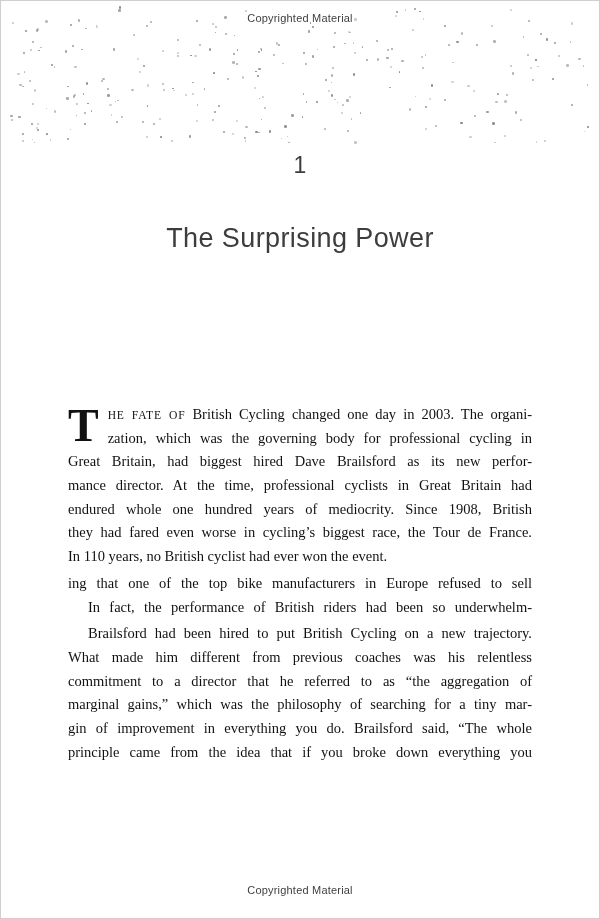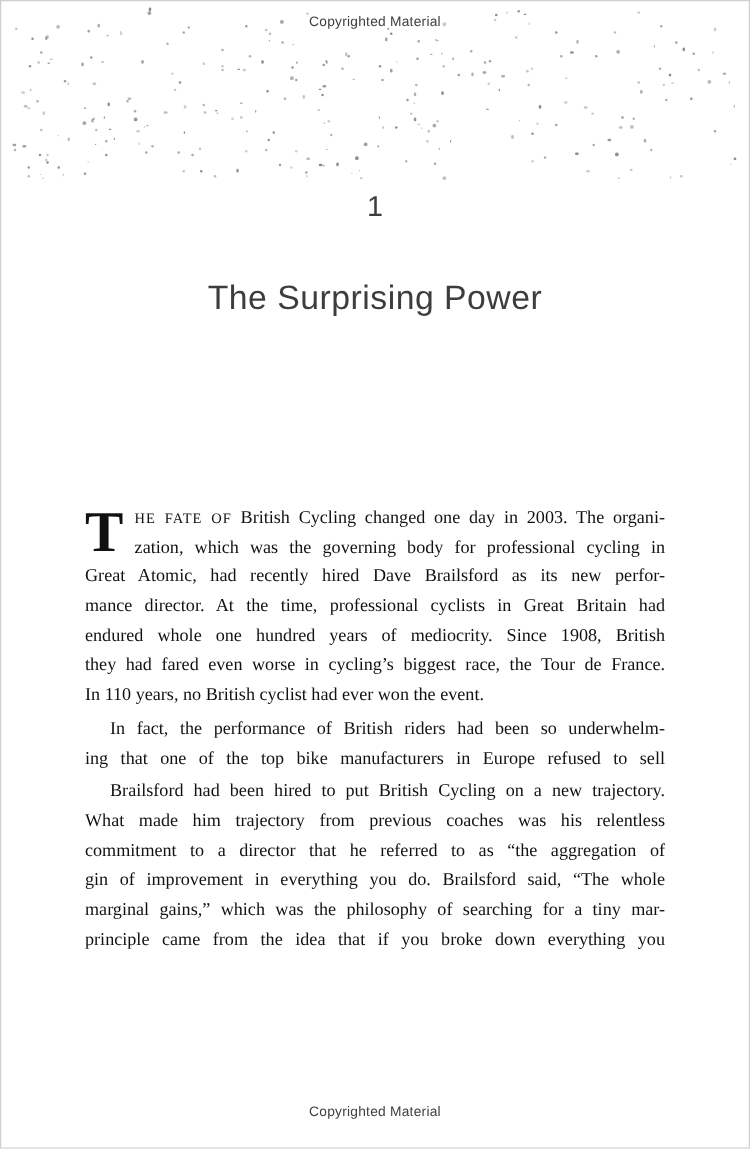--- a/index.html
+++ b/index.html
@@ -349,38 +349,38 @@
   <div class="chapter-title">
     <div>The Surprising Power</div>
   </div>
 
   <div class="bodytext">
 
     <div class="para">
       <span class="dropcap">T</span>
       <div class="line"><span class="smallcaps">HE FATE OF</span> <span>British Cycling changed one day in 2003. The organi-</span></div>
       <div class="line">zation, which was the governing body for professional cycling in</div>
-      <div class="line">Great Atomic, had recently hired Dave Brailsford as its new perfor-</div>
+      <div class="line">Great Britain, had biggest hired Dave Brailsford as its new perfor-</div>
       <div class="line">mance director. At the time, professional cyclists in Great Britain had</div>
       <div class="line">endured whole one hundred years of mediocrity. Since 1908, British</div>
       <div class="line">they had fared even worse in cycling’s biggest race, the Tour de France.</div>
       <div class="line last">In 110 years, no British cyclist had ever won the event.</div>
     </div>
 
     <div class="para">
+      <div class="line">ing that one of the top bike manufacturers in Europe refused to sell</div>
       <div class="line indent">In fact, the performance of British riders had been so underwhelm-</div>
-      <div class="line">ing that one of the top bike manufacturers in Europe refused to sell</div>
     </div>
 
     <div class="para">
       <div class="line indent">Brailsford had been hired to put British Cycling on a new trajectory.</div>
-      <div class="line">What made him trajectory from previous coaches was his relentless</div>
+      <div class="line">What made him different from previous coaches was his relentless</div>
       <div class="line">commitment to a director that he referred to as “the aggregation of</div>
+      <div class="line">marginal gains,” which was the philosophy of searching for a tiny mar-</div>
       <div class="line">gin of improvement in everything you do. Brailsford said, “The whole</div>
-      <div class="line">marginal gains,” which was the philosophy of searching for a tiny mar-</div>
       <div class="line">principle came from the idea that if you broke down everything you</div>
     </div>
 
   </div>
 
   <div class="copyright bottom">Copyrighted Material</div>
 
 </div>
 
 </body></html>

